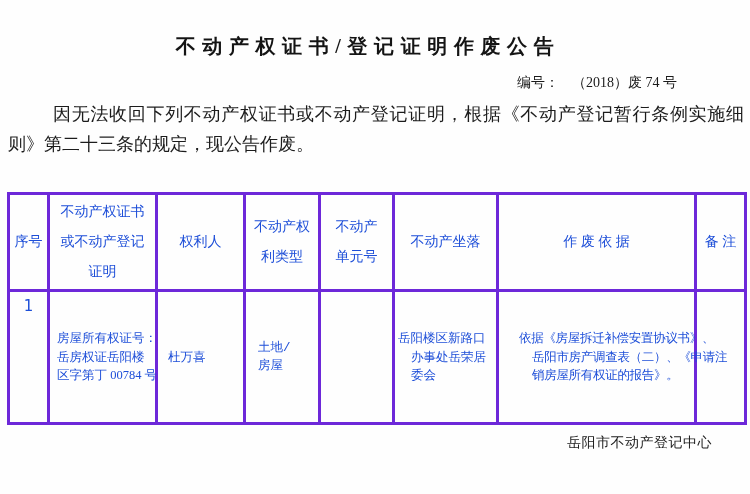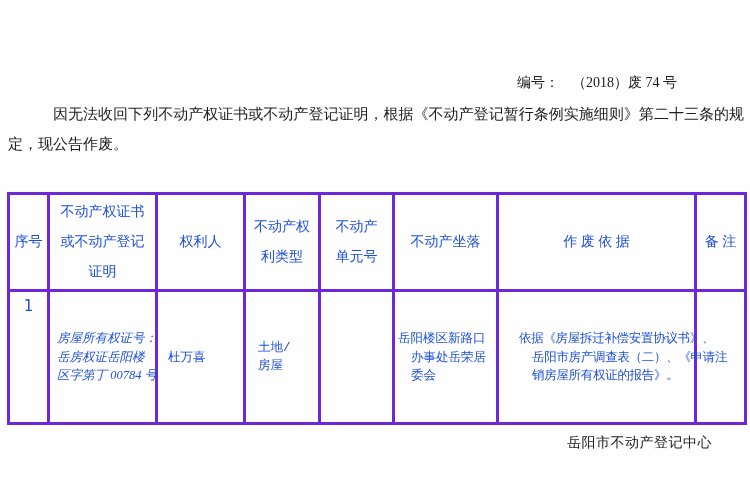--- a/index.html
+++ b/index.html
@@ -33,21 +33,21 @@
     top: 74px; right: 73px;
     font-size: 14px;
     color: #1a1a1a;
     white-space: nowrap;
   }
   .doc-number-line .label { margin-right: 13px; }
   
   .intro {
     position: absolute;
     top: 99px; left: 8px; width: 736px;
-    font-size: 15px;
+    font-size: 18px;
     line-height: 30px;
     text-indent: 45px;
     text-align: justify;
     color: #1c1c1c;
   }
   
   table.notice-table {
     position: absolute;
     top: 192px; left: 7px;
     width: 737px;
@@ -77,21 +77,21 @@
     line-height: 18.5px;
   }
   td.serial-cell {
     vertical-align: top;
     text-align: center;
     padding-top: 5px;
     font-family: "DejaVu Sans", "Liberation Sans", sans-serif;
     font-weight: 700;
     font-size: 15px;
   }
-  td.cert-cell   { padding-left: 7px;  padding-right: 8px; white-space: pre; font-style: italic; }
+  td.cert-cell   { padding-left: 7px;  padding-right: 8px; white-space: pre; }
   td.holder-cell { padding-left: 10px; }
   td.type-cell   { padding-left: 12px; white-space: pre; font-family: Liberation Mono, monospace; }
   td.loc-cell    { padding-left: 16px; text-indent: -13px; white-space: pre; }
   td.basis-cell  { padding-left: 33px; text-indent: -13px; white-space: pre; letter-spacing: -0.3px; margin-left: 20px; }
   
   .issuer {
     position: absolute;
     top: 434px; right: 38px;
     font-size: 14px;
     letter-spacing: 0.5px;
@@ -112,20 +112,21 @@
     font-family: "DejaVu Sans", "Liberation Sans", sans-serif;
     font-weight: 700;
     font-size: 13.5px;
   }
 </style>
 </head>
 <body>
 
 <div class="page">
 
+  <div class="doc-title">不动产权证书/登记证明作废公告</div>
 
   <div class="doc-number-line">
     <span class="label">编号：</span><span>（2018）废 74 号</span>
   </div>
 
   <div class="intro">因无法收回下列不动产权证书或不动产登记证明，根据《不动产登记暂行条例实施细则》第二十三条的规定，现公告作废。</div>
 
   <table class="notice-table">
     <colgroup>
       <col style="width:40px">

